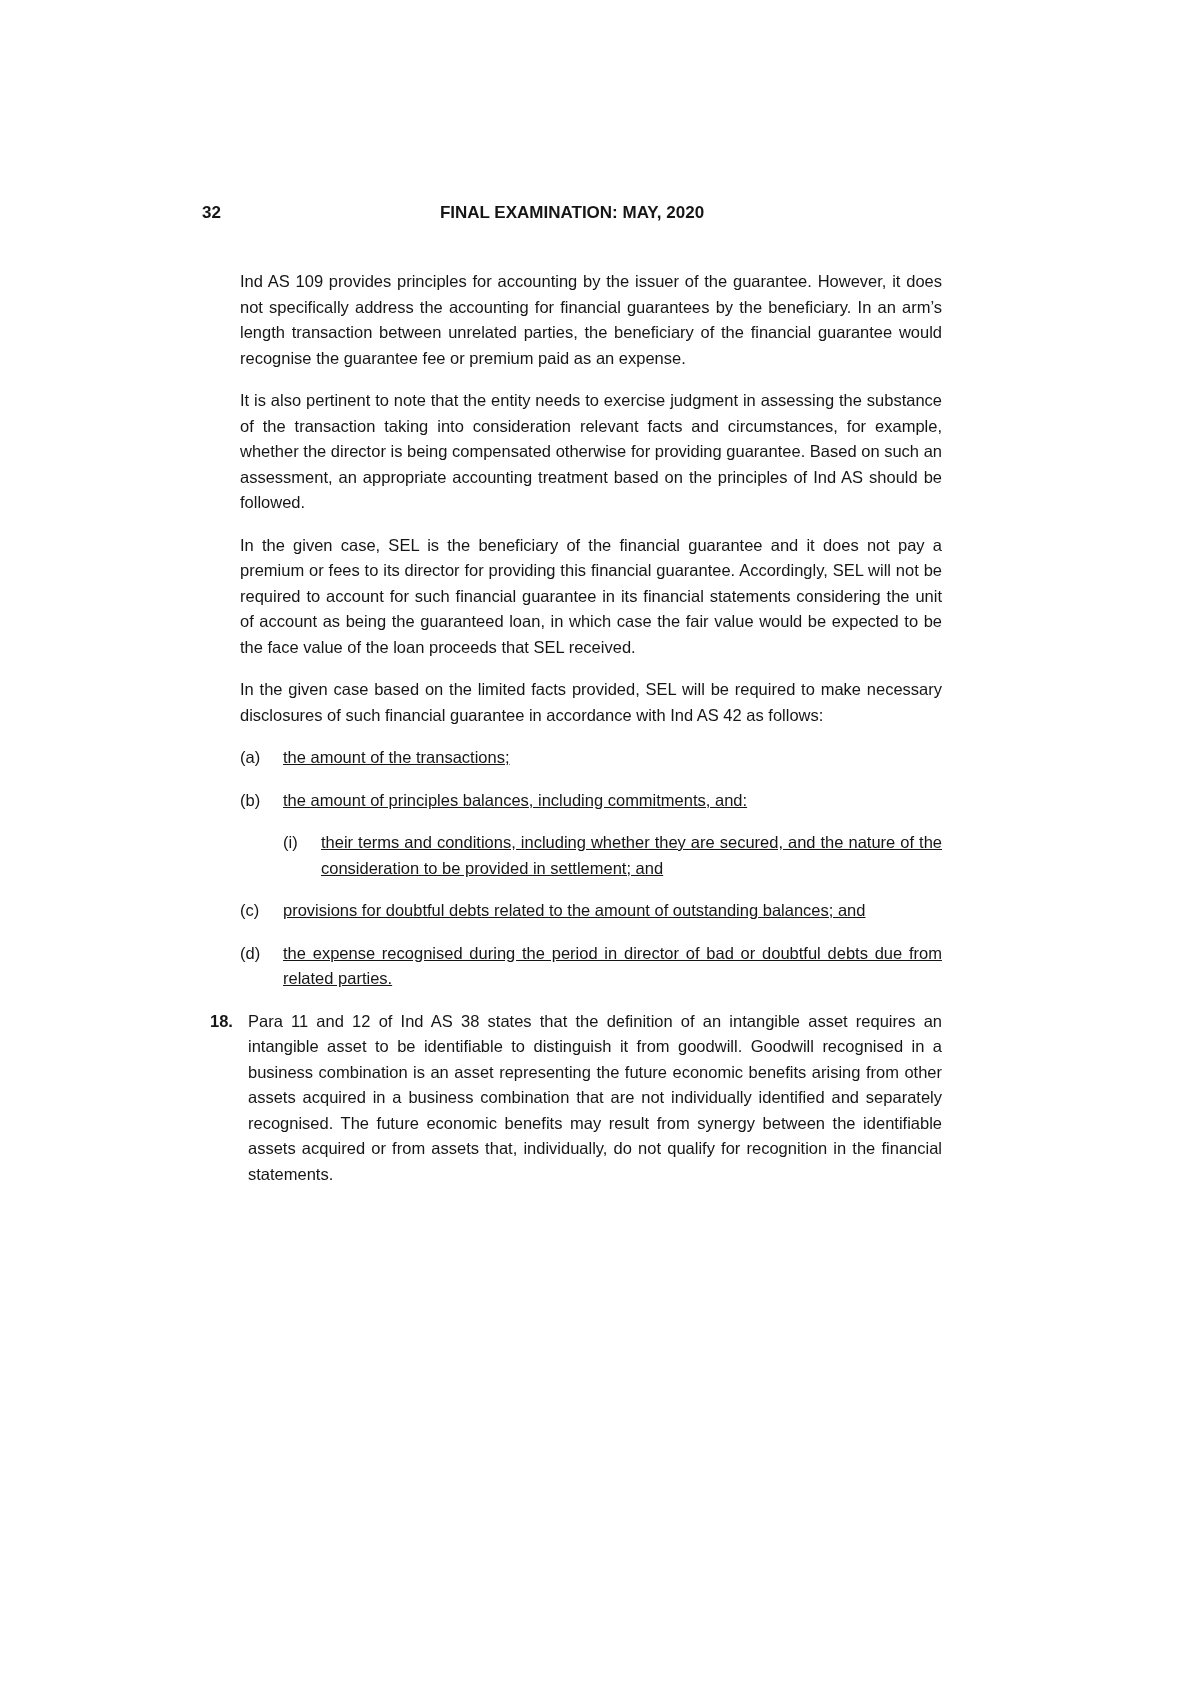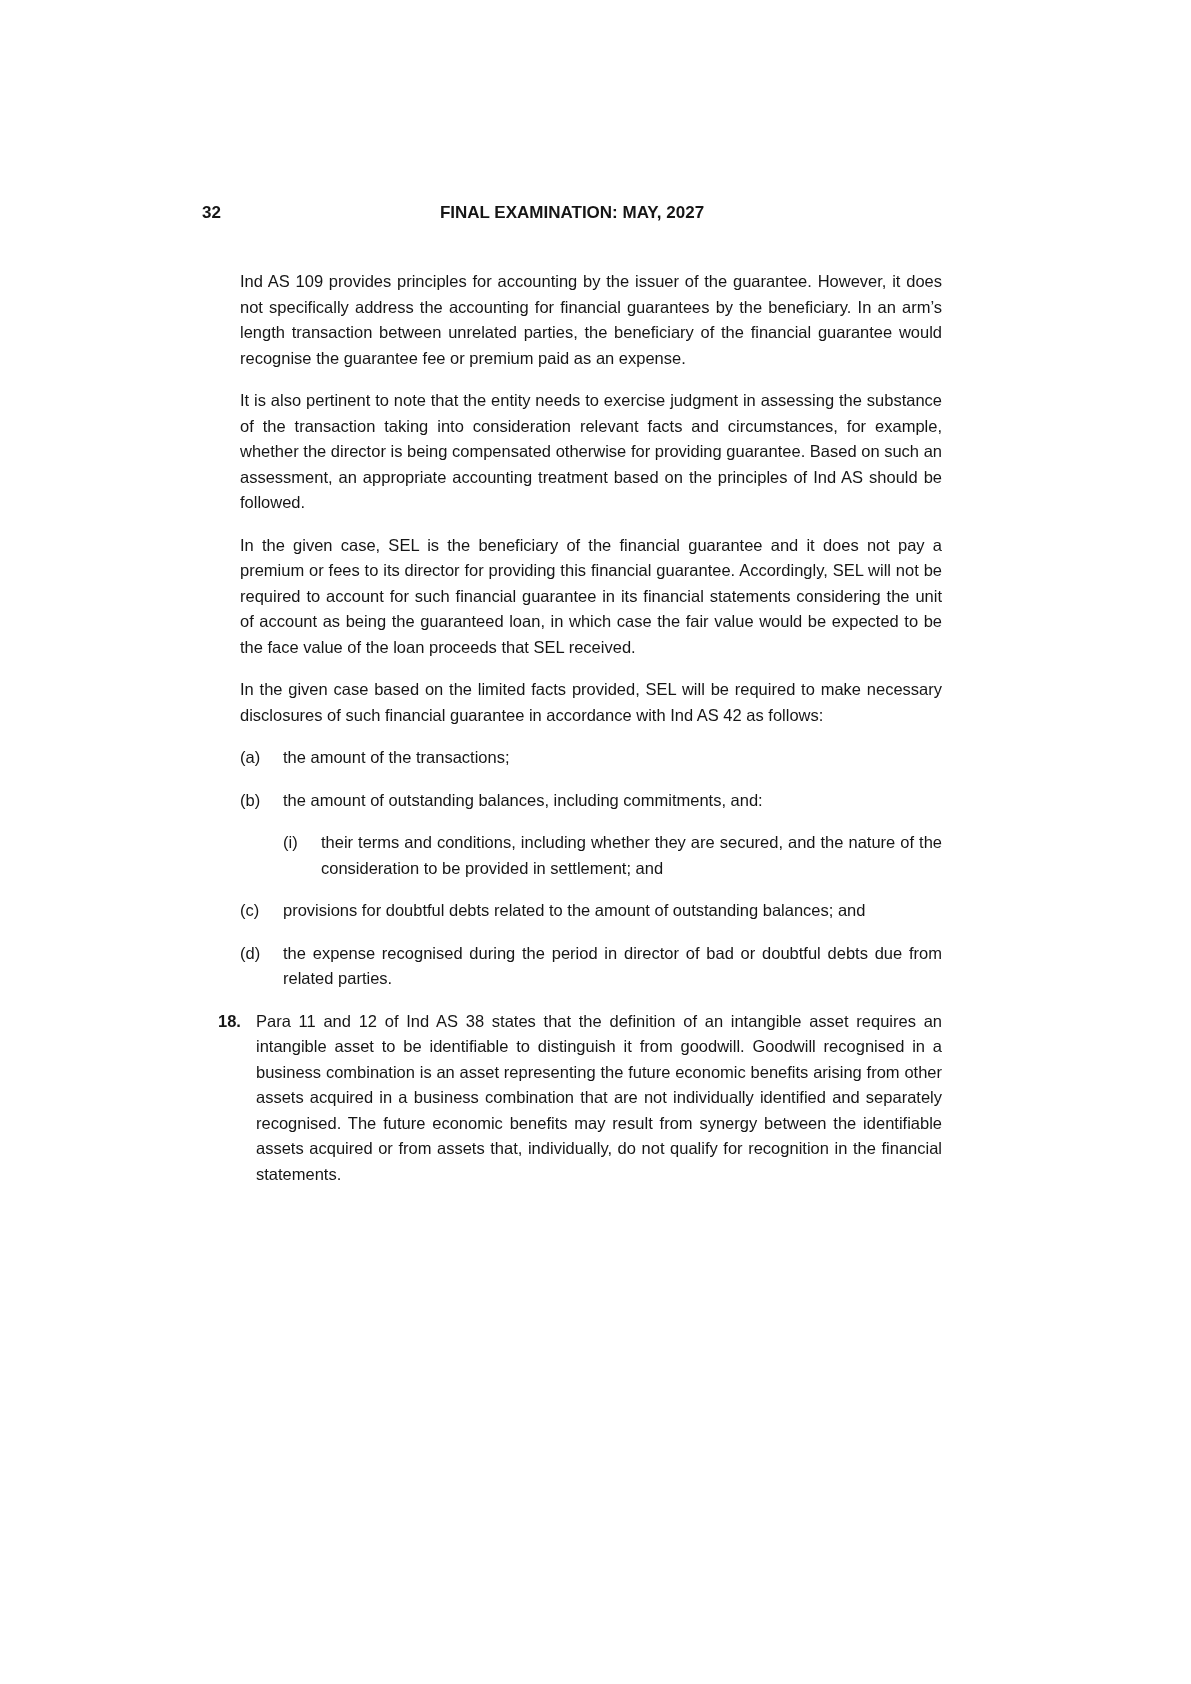--- a/index.html
+++ b/index.html
@@ -46,71 +46,72 @@
   .list-item {
     display: flex;
     margin: 0 0 17px 38px;
   }
   .li-label {
     flex: 0 0 43px;
   }
   .li-text {
     flex: 1;
     text-align: justify;
+    text-decoration: underline;
   }
   .sub-item {
     display: flex;
     margin: 0 0 17px 81px;
   }
   .sub-label {
     flex: 0 0 38px;
   }
   .numbered-item {
     display: flex;
-    margin: 0 0 17px 16px;
+    margin: 0 0 17px 8px;
     justify-content: space-between;
   }
   .num-label {
     flex: 0 0 38px;
     font-weight: bold;
   }
   .num-text {
     flex: 1;
     text-align: justify;
   }
 </style>
 </head>
 <body>
 
 <div class="page">
   <div class="content">
 
     <div class="header">
       <span class="page-num">32</span>
-      <span class="title">FINAL EXAMINATION: MAY, 2027</span>
+      <span class="title">FINAL EXAMINATION: MAY, 2020</span>
     </div>
 
     <div class="body-text">
 
       <p class="para">Ind AS 109 provides principles for accounting by the issuer of the guarantee. However, it does not specifically address the accounting for financial guarantees by the beneficiary.  In an arm’s length transaction between unrelated parties, the beneficiary of the financial guarantee would recognise the guarantee fee or premium paid as an expense.</p>
 
       <p class="para">It is also pertinent to note that the entity needs to exercise judgment in assessing the substance of the transaction taking into consideration relevant facts and circumstances, for example, whether the director is being compensated otherwise for providing guarantee.  Based on such an assessment, an appropriate accounting treatment based on the principles of Ind AS should be followed.</p>
 
       <p class="para">In the given case, SEL is the beneficiary of the financial guarantee and it does not pay a premium or fees to its director for providing this financial guarantee.  Accordingly, SEL will not be required to account for such financial guarantee in its financial statements considering the unit of account as being the guaranteed loan, in which case the fair value would be expected to be the face value of the loan proceeds that SEL received.</p>
 
       <p class="para">In the given case based on the limited facts provided, SEL will be required to make necessary disclosures of such financial guarantee in accordance with Ind AS 42 as follows:</p>
 
       <div class="list-item">
         <span class="li-label">(a)</span>
         <span class="li-text">the amount of the transactions;</span>
       </div>
 
       <div class="list-item">
         <span class="li-label">(b)</span>
-        <span class="li-text">the amount of outstanding balances, including commitments, and:</span>
+        <span class="li-text">the amount of principles balances, including commitments, and:</span>
       </div>
 
       <div class="sub-item">
         <span class="sub-label">(i)</span>
         <span class="li-text">their terms and conditions, including whether they are secured, and the nature of the consideration to be provided in settlement; and</span>
       </div>
 
 
       <div class="list-item">
         <span class="li-label">(c)</span>

